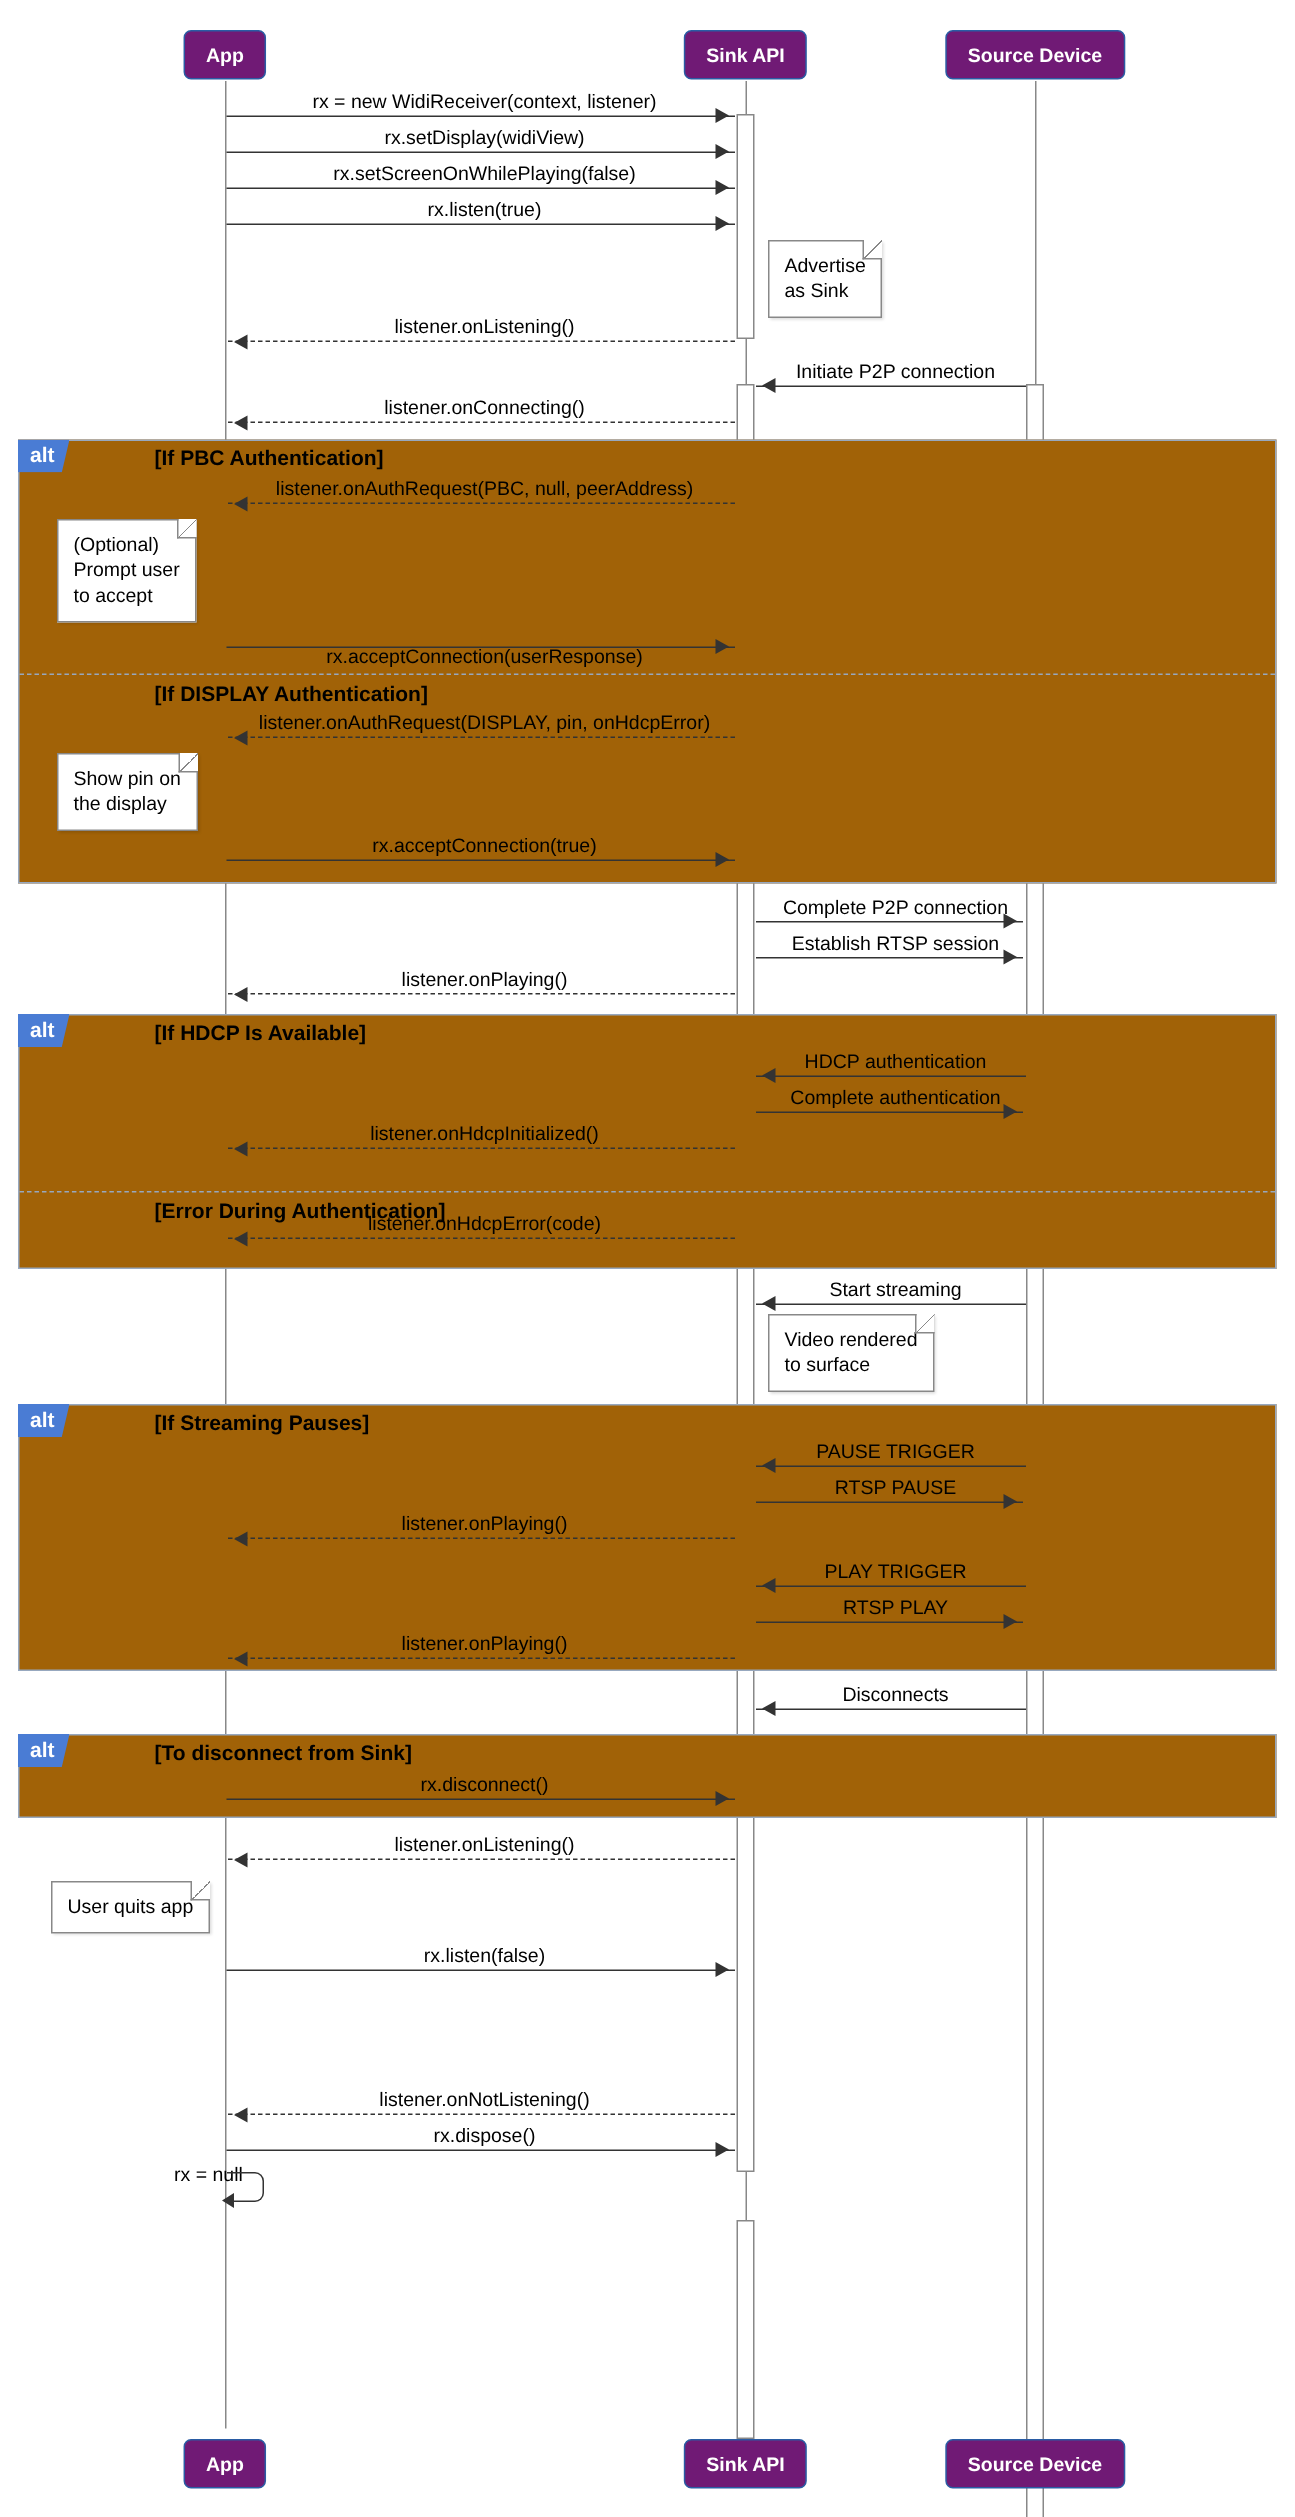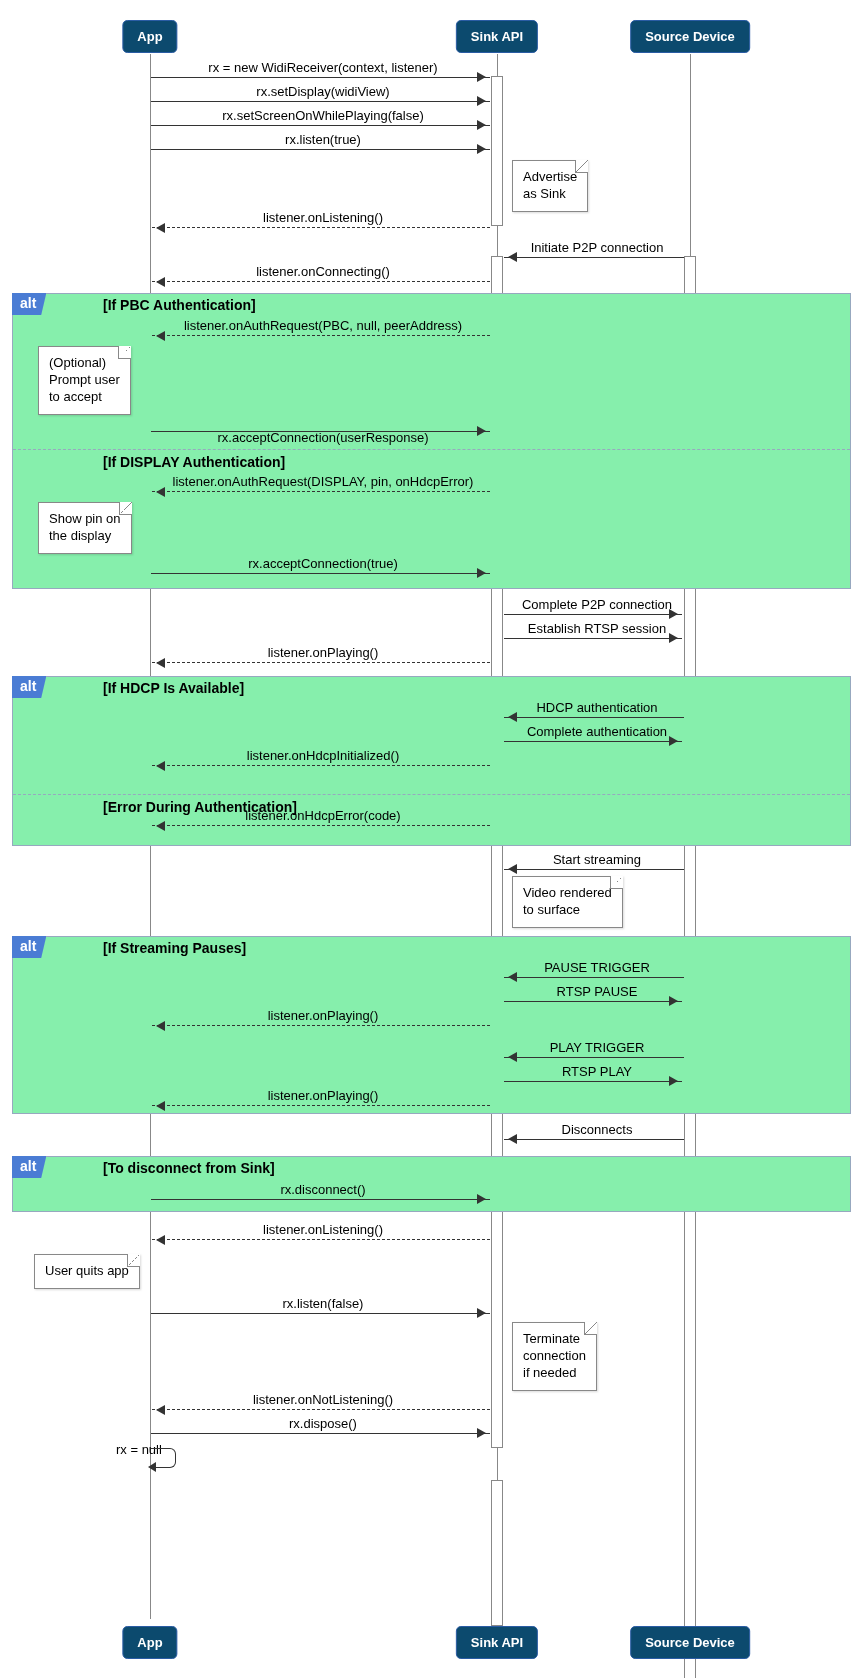--- a/index.html
+++ b/index.html
@@ -1,27 +1,27 @@
 <!DOCTYPE html>
 <html><head>
 <meta charset="utf-8">
 <style>
   body{margin:0;background:#fff;font-family:sans-serif;font-size:13px}
   .diagram{position:relative;width:863px;height:1678px}
-  .actor{position:absolute;background:#0c4a6e;color:#fff;font-weight:bold;padding:8px 14px;border-radius:5px;border:1px solid #2a5ca4;text-align:center;transform:translateX(-50%)}
+  .actor{position:absolute;background:#701a75;color:#fff;font-weight:bold;padding:8px 14px;border-radius:5px;border:1px solid #2a5ca4;text-align:center;transform:translateX(-50%)}
   .lifeline{position:absolute;width:1px;height:100%;background:#888;top:54px;bottom:54px}
   .activation{position:absolute;width:10px;background:#fff;border:1px solid #888;transform:translateX(-50%)}
   .msg{position:absolute;font-size:13px;text-align:center;transform:translateX(-50%);white-space:nowrap}
   .arrow{position:absolute;height:1px;background:#333}
   .arrow.dashed{background:none;border-top:1.5px dashed #333;height:0}
   .arrow.right::after{content:"";position:absolute;right:-1px;top:-5px;border:5px solid transparent;border-left:9px solid #333}
   .arrow.left::after{content:"";position:absolute;left:-1px;top:-5px;border:5px solid transparent;border-right:9px solid #333}
   .note{position:absolute;background:#fff;border:1px solid #888;padding:8px 10px;font-size:13px;line-height:1.3;box-shadow:1px 1px 2px rgba(0,0,0,.15)}
   .note::before{content:"";position:absolute;top:-1px;right:-1px;width:12px;height:12px;background:linear-gradient(135deg,#fff 0 50%,#888 50% 54%,#fff 54% 100%);border-left:1px solid #888;border-bottom:1px solid #888}
-  .alt{position:absolute;background:#86efac;border:1px solid #97a8bf;left:12px;right:12px}
+  .alt{position:absolute;background:#a16207;border:1px solid #97a8bf;left:12px;right:12px}
   .alt-tab{position:absolute;top:-1px;left:-1px;background:#4a7cd4;color:#fff;font-weight:bold;padding:2px 10px 4px 8px;font-size:14px;clip-path:polygon(0 0,100% 0,85% 100%,0 100%)}
   .alt-title{position:absolute;top:3px;left:90px;font-weight:bold;font-size:14px}
   .alt-sep{position:absolute;left:0;right:0;border-top:1.5px dashed #97a8bf}
   .alt-sub{position:absolute;left:90px;font-weight:bold;font-size:14px}
   .selfloop{position:absolute;border:1.5px solid #333;border-left:none;width:24px;height:18px;border-radius:0 6px 6px 0}
   .selfloop::after{content:"";position:absolute;left:-8px;bottom:-5px;border:5px solid transparent;border-right:8px solid #333}
 </style>
 </head>
 <body>
 
@@ -134,21 +134,20 @@
 
 <div class="msg" style="left:323px;top:1182px">rx.disconnect()</div>
 <div class="arrow right" style="left:151px;width:339px;top:1199px"></div>
 
 <div class="msg" style="left:323px;top:1222px">listener.onListening()</div>
 <div class="arrow dashed left" style="left:152px;width:338px;top:1239px"></div>
 <div class="note" style="left:34px;top:1254px"><span>User quits app</span></div>
 
 <div class="msg" style="left:323px;top:1296px">rx.listen(false)</div>
 <div class="arrow right" style="left:151px;width:339px;top:1313px"></div>
-<div class="note" style="left:512px;top:1322px"><span>Terminate<br>connection<br>if needed</span></div>
 
 <div class="msg" style="left:323px;top:1392px">listener.onNotListening()</div>
 <div class="arrow dashed left" style="left:152px;width:338px;top:1409px"></div>
 <div class="msg" style="left:323px;top:1416px">rx.dispose()</div>
 <div class="arrow right" style="left:151px;width:339px;top:1433px"></div>
 
 <div class="msg" style="left:116px;top:1442px;transform:none;text-align:right">rx = null</div>
 <div class="selfloop" style="left:151px;top:1448px"></div>
 
 </div>

